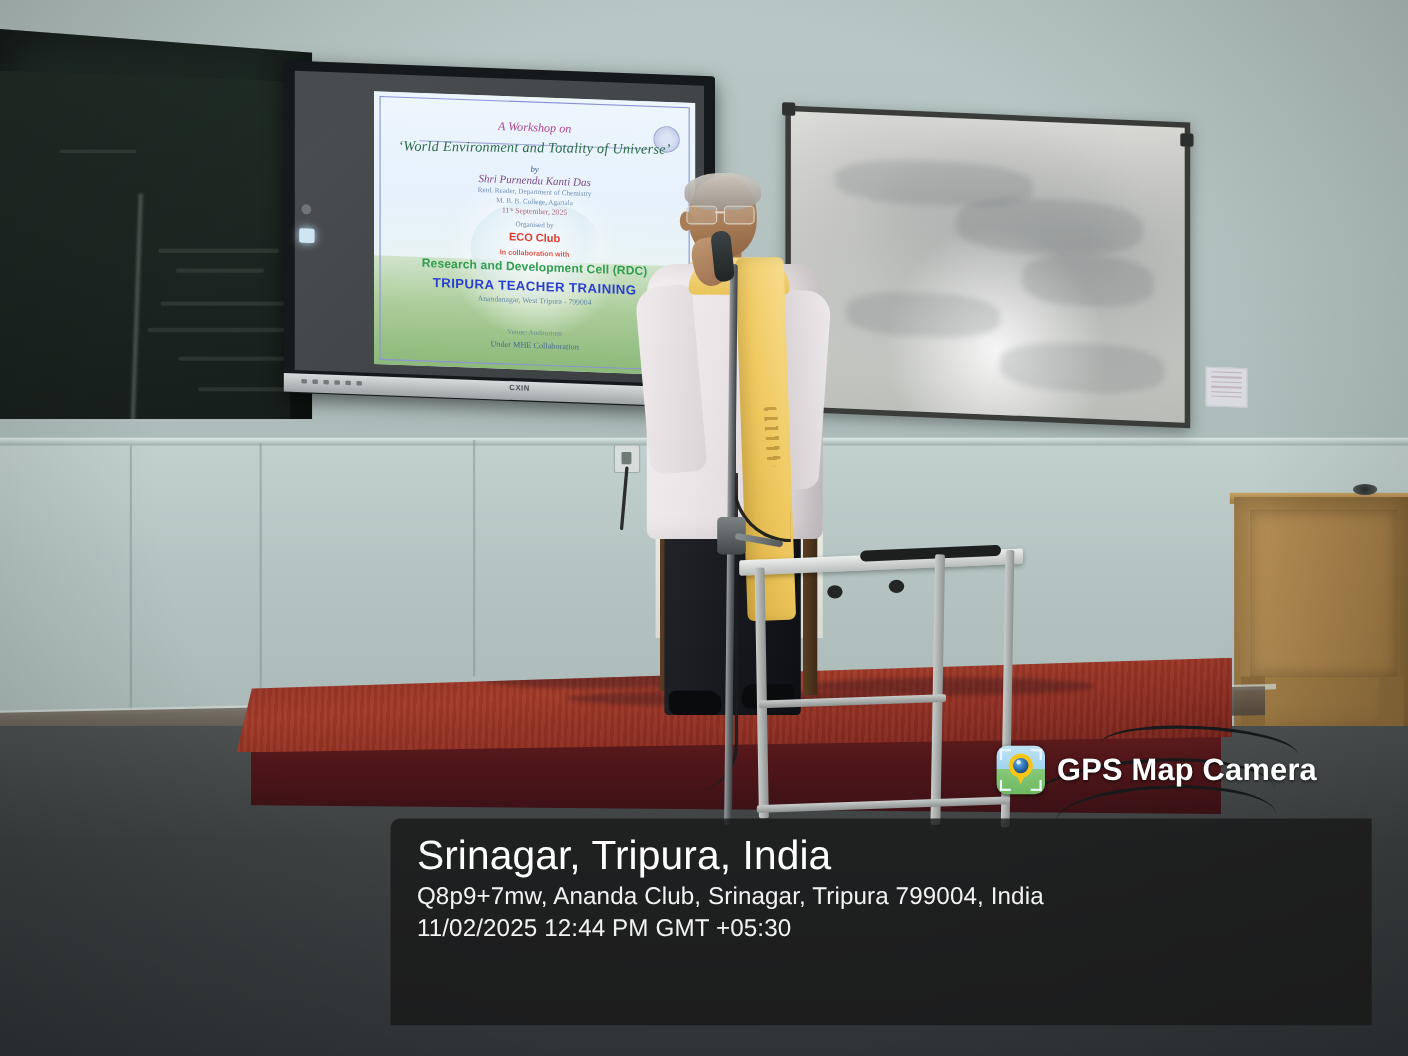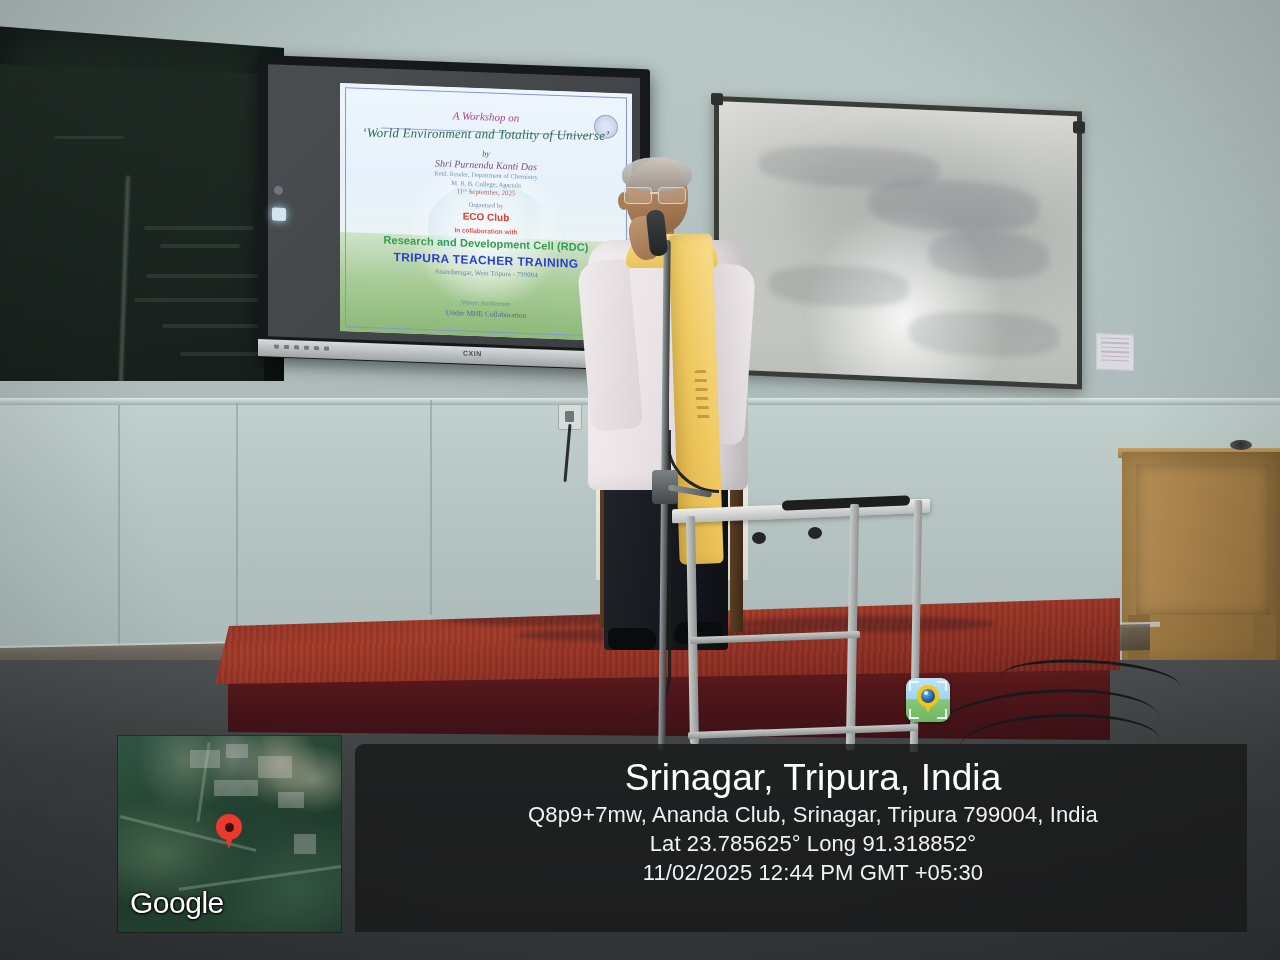--- a/index.html
+++ b/index.html
@@ -414,21 +414,20 @@
     text-shadow:0 0 3px rgba(0,0,0,.9),0 1px 2px rgba(0,0,0,.9),1px 0 2px rgba(0,0,0,.8);
   }
 
   
   .info-panel{
     position:absolute;left:355px;top:744px;width:892px;height:188px;
     background:rgba(24,24,24,.80);
     border-radius:9px 0 0 0;
     padding:14px 0 0 24px;
     box-sizing:border-box;
-    text-align:center;
   }
   .info-city{
     font-size:37px;font-weight:400;color:#fff;line-height:1.08;
     letter-spacing:.1px;margin:0 0 2px 0;
   }
   .info-line{
     font-size:22px;color:#f2f2f2;line-height:1.32;letter-spacing:.1px;margin:0;
   }
 
   
@@ -627,52 +626,34 @@
   <div class="mic-clamp"></div>
   <div class="mic-arm"></div>
   <div class="mic-head"></div>
 
   <div class="fcable" style="left:930px;top:690px;width:230px;height:70px;transform:rotate(-4deg);"></div>
   <div class="fcable" style="left:960px;top:714px;width:200px;height:56px;transform:rotate(-2deg);"></div>
   <div class="fcable" style="left:1000px;top:660px;width:180px;height:40px;transform:rotate(3deg);"></div>
 
   <div class="vignette"></div>
 
-  <div class="map-thumb">
-    <div class="map-bg"></div>
-    <div class="map-road" style="left:0;top:96px;width:140px;height:3px;transform:rotate(14deg);"></div>
-    <div class="map-road" style="left:60px;top:140px;width:170px;height:3px;transform:rotate(-8deg);"></div>
-    <div class="map-road" style="left:84px;top:6px;width:3px;height:80px;transform:rotate(8deg);"></div>
-    <div class="map-bldg" style="left:72px;top:14px;width:30px;height:18px;"></div>
-    <div class="map-bldg" style="left:108px;top:8px;width:22px;height:14px;"></div>
-    <div class="map-bldg" style="left:140px;top:20px;width:34px;height:22px;"></div>
-    <div class="map-bldg" style="left:96px;top:44px;width:44px;height:16px;"></div>
-    <div class="map-bldg" style="left:160px;top:56px;width:26px;height:16px;"></div>
-    <div class="map-bldg" style="left:176px;top:98px;width:22px;height:20px;"></div>
-    <div class="map-pin">
-      <span class="pbody"></span>
-        <span class="ptip"></span>
-        <span class="pdot"></span>
-    </div>
-    <div class="map-google">Google</div>
-  </div>
 
   <div class="info-panel">
     <div class="info-city">Srinagar, Tripura, India</div>
     <div class="info-line">Q8p9+7mw, Ananda Club, Srinagar, Tripura 799004, India</div>
-    <div class="info-line">Lat 23.785625° Long 91.318852°</div>
     <div class="info-line">11/02/2025 12:44 PM GMT +05:30</div>
   </div>
 
   <div class="gps-badge">
     <div class="gps-icon">
       <span class="pin"></span>
         <span class="pintip"></span>
       <span class="lens"></span>
         <span class="gl"></span>
       <span class="br tl"></span>
         <span class="br tr"></span>
       <span class="br bl"></span>
         <span class="br br2"></span>
     </div>
+    <div class="gps-label">GPS Map Camera</div>
   </div>
 
 </div>
 
 </body></html>

